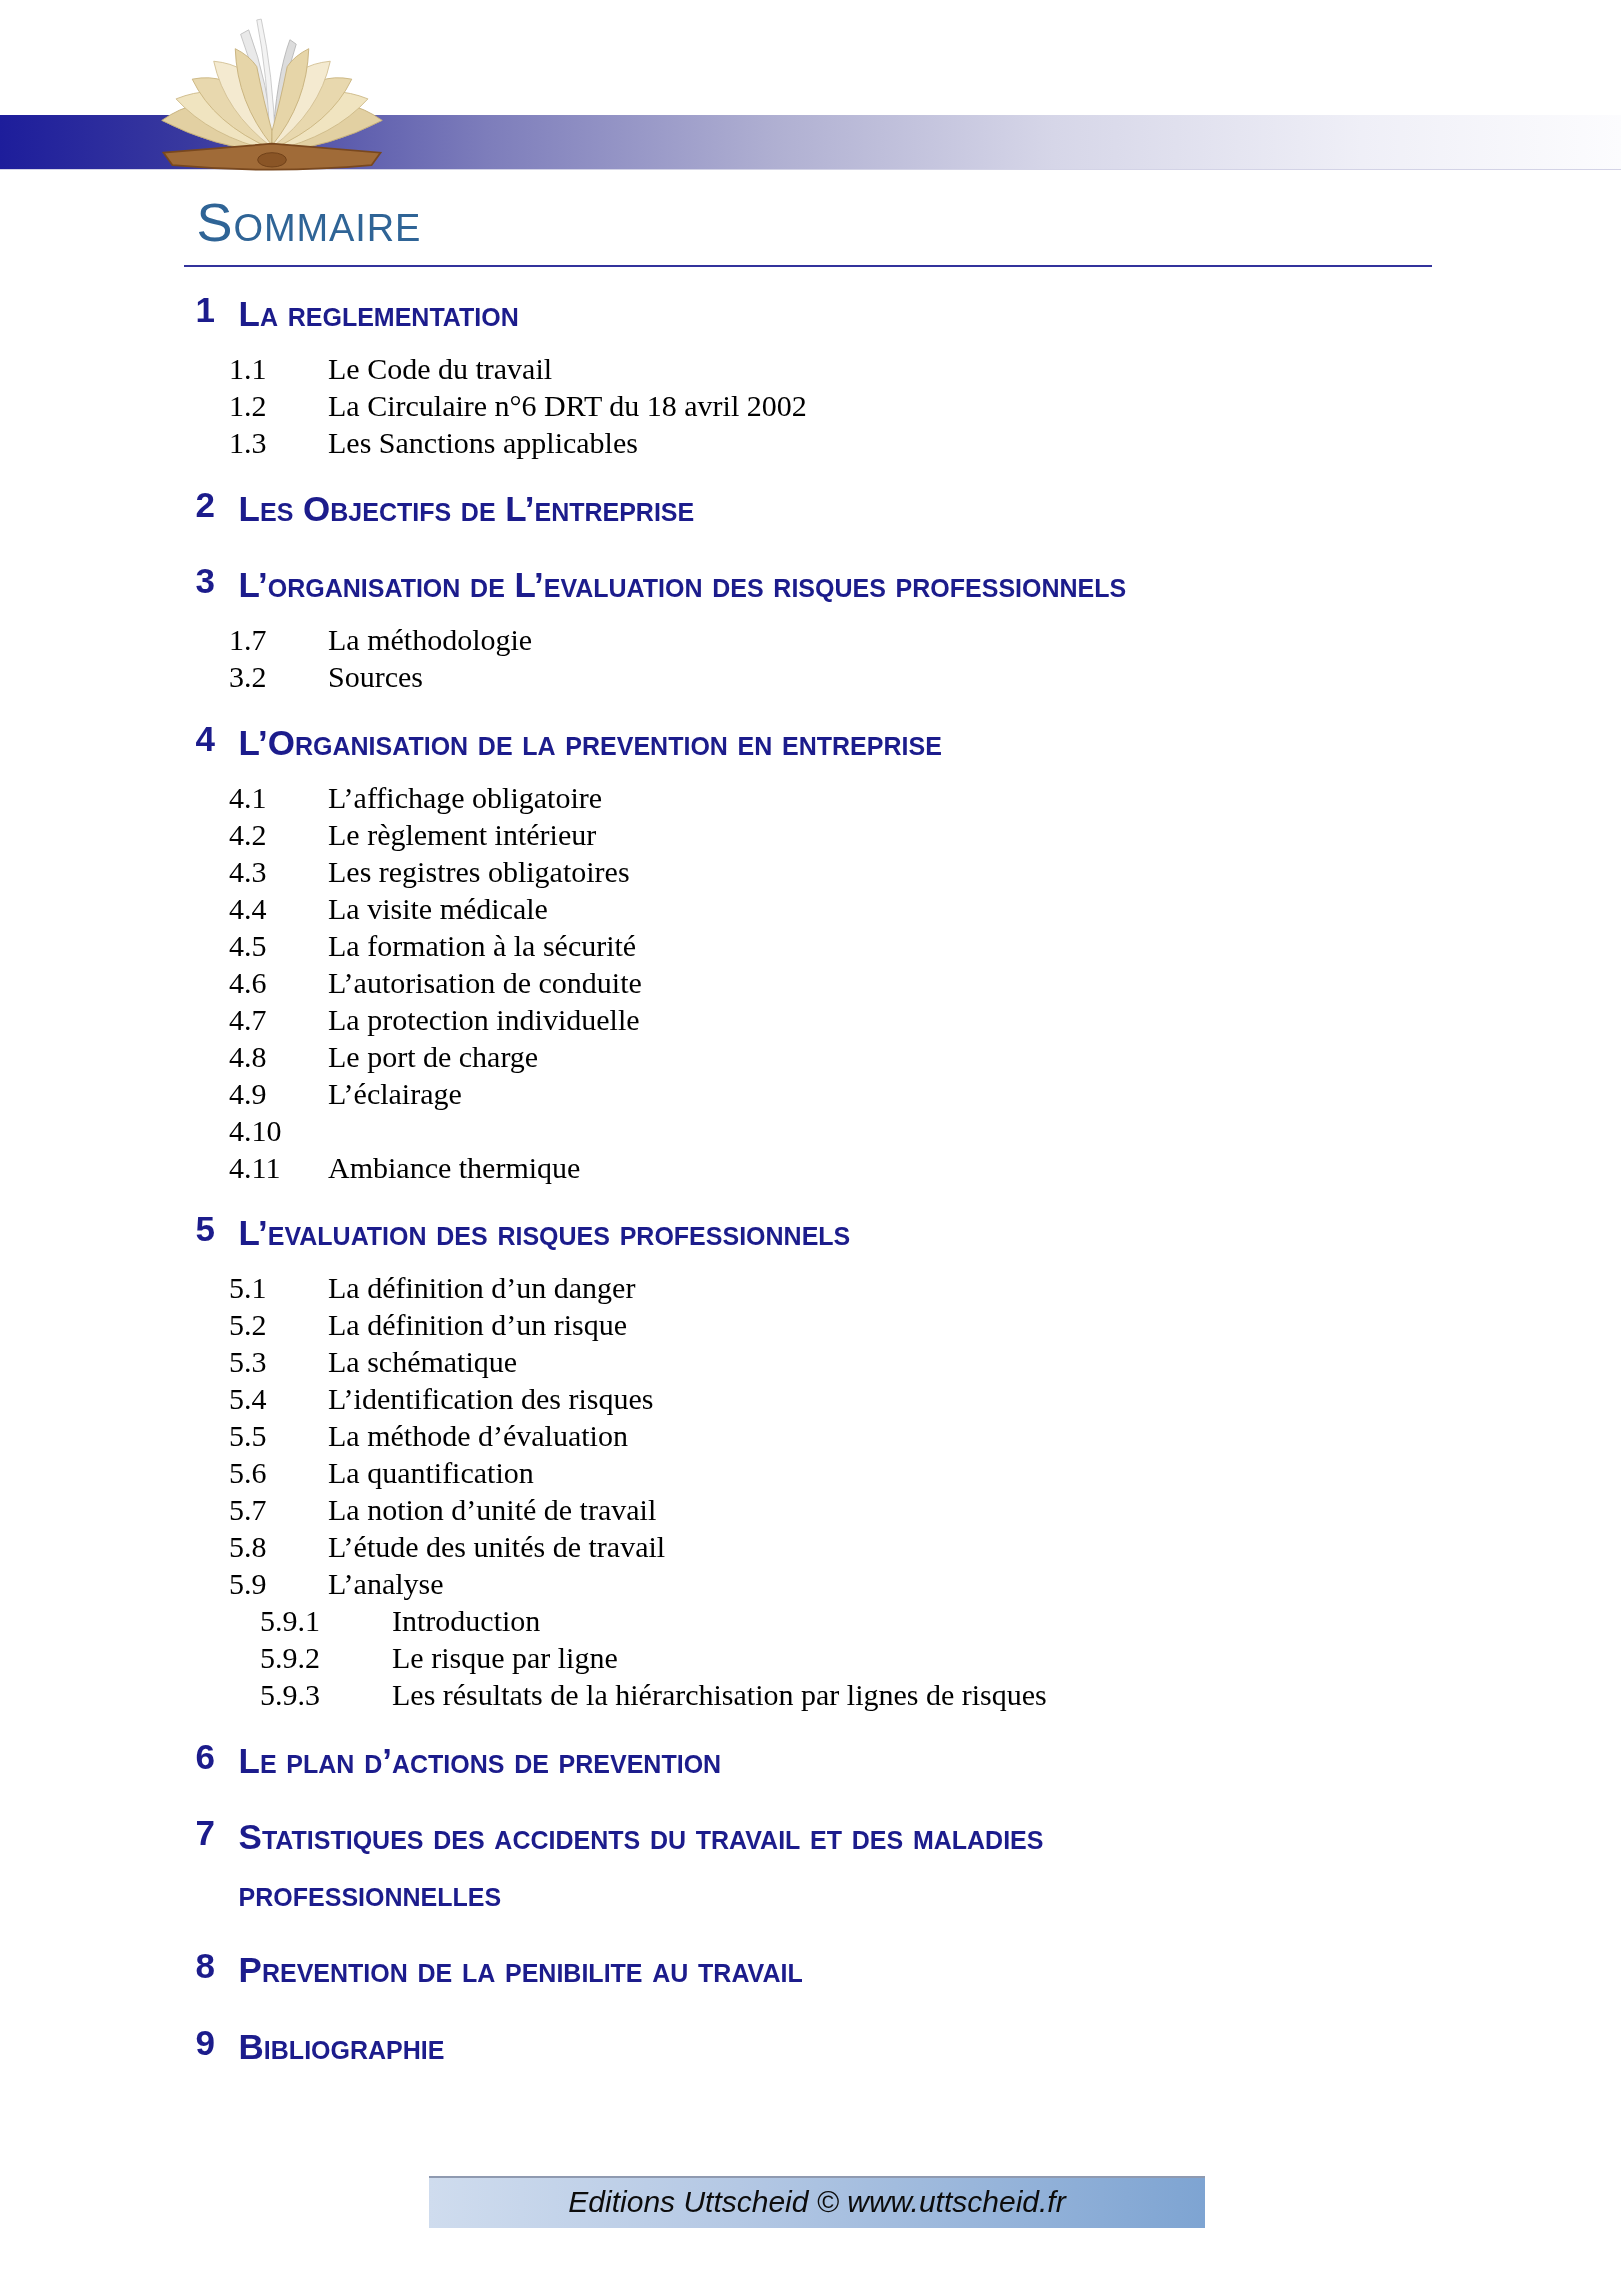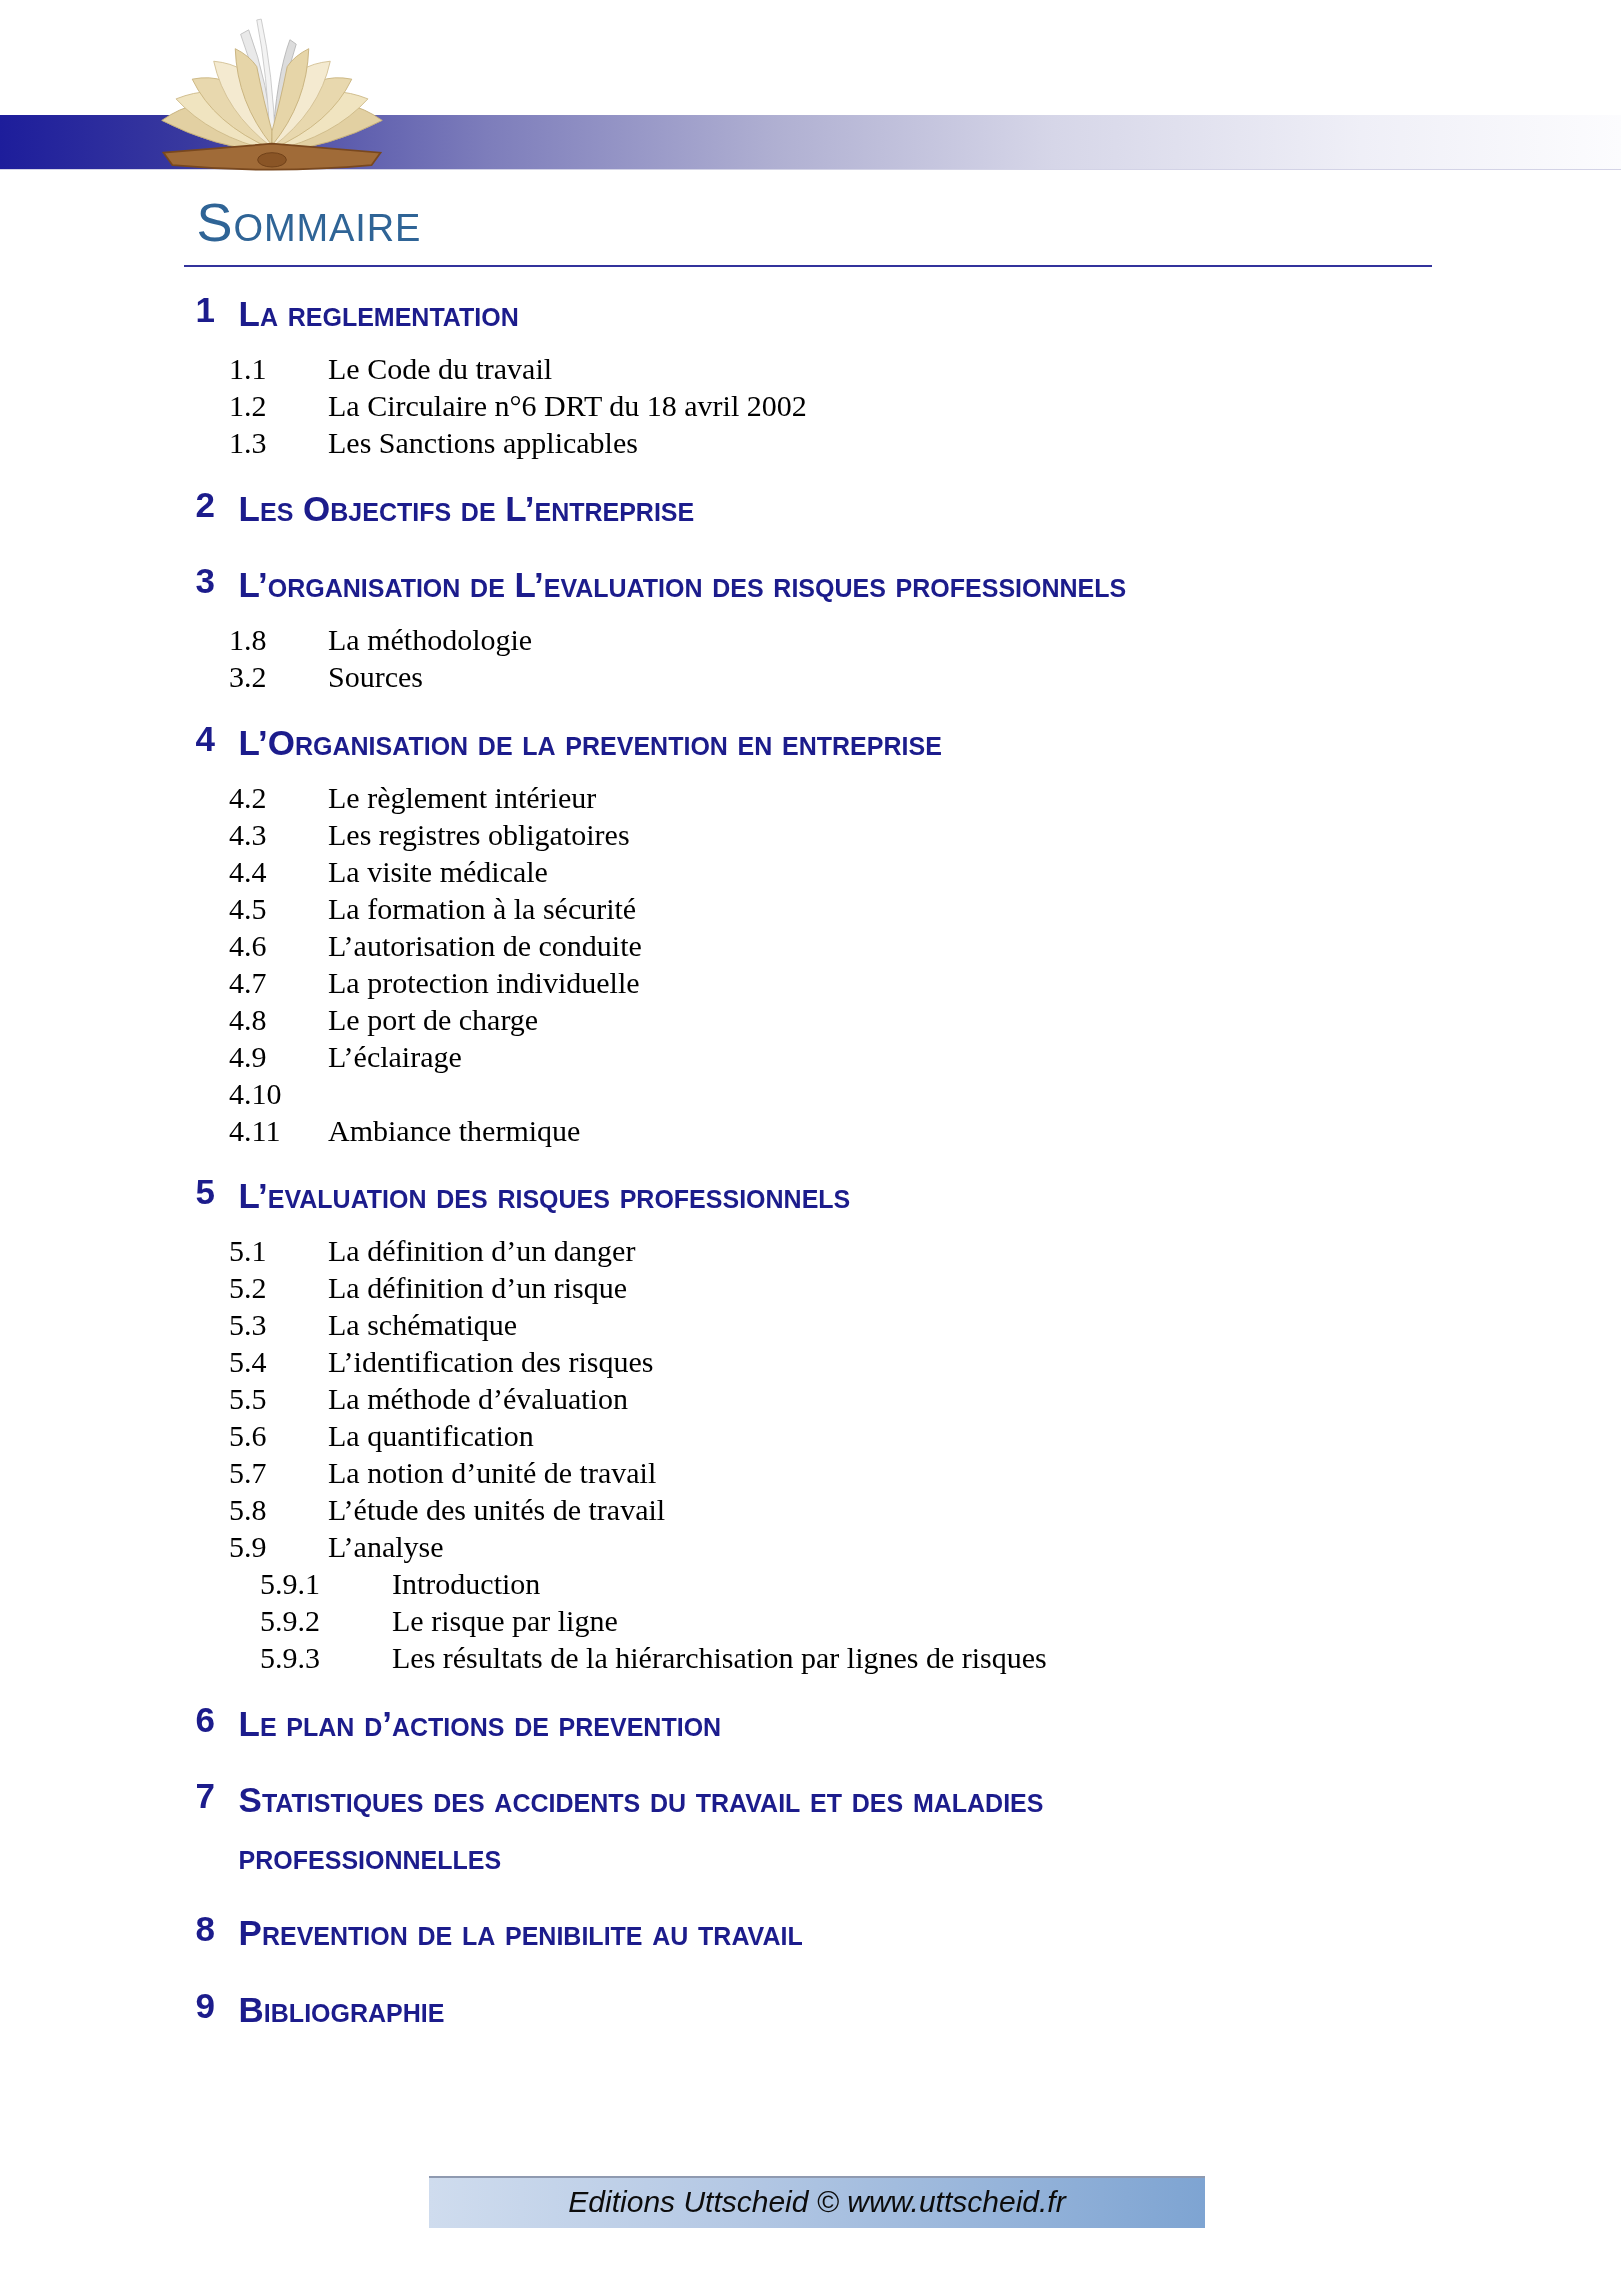--- a/index.html
+++ b/index.html
@@ -120,37 +120,41 @@
 
   </div>
 
   <div class="section">
     <div class="section-head">
       <span class="s-num">3</span>
       <span class="s-label">L’organisation de L’evaluation des risques professionnels</span>
     </div>
     <div class="s-items">
   <div class="sub">
-    <span class="i-num">1.8</span>
+    <span class="i-num">1.7</span>
     <span class="i-label">La méthodologie</span>
   </div>
 
   <div class="sub">
     <span class="i-num">3.2</span>
     <span class="i-label">Sources</span>
   </div>
 </div>
   </div>
 
   <div class="section">
     <div class="section-head">
       <span class="s-num">4</span>
       <span class="s-label">L’Organisation de la prevention en entreprise</span>
     </div>
     <div class="s-items">
+  <div class="sub">
+    <span class="i-num">4.1</span>
+    <span class="i-label">L’affichage obligatoire</span>
+  </div>
 
   <div class="sub">
     <span class="i-num">4.2</span>
     <span class="i-label">Le règlement intérieur</span>
   </div>
 
   <div class="sub">
     <span class="i-num">4.3</span>
     <span class="i-label">Les registres obligatoires</span>
   </div>

